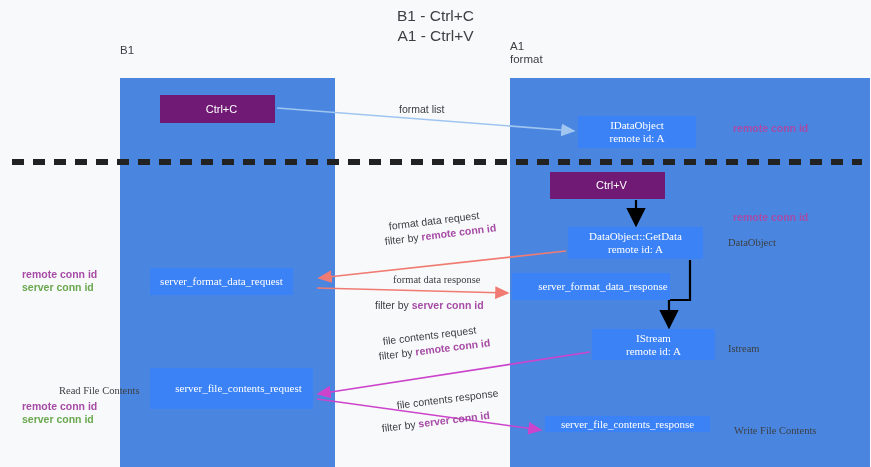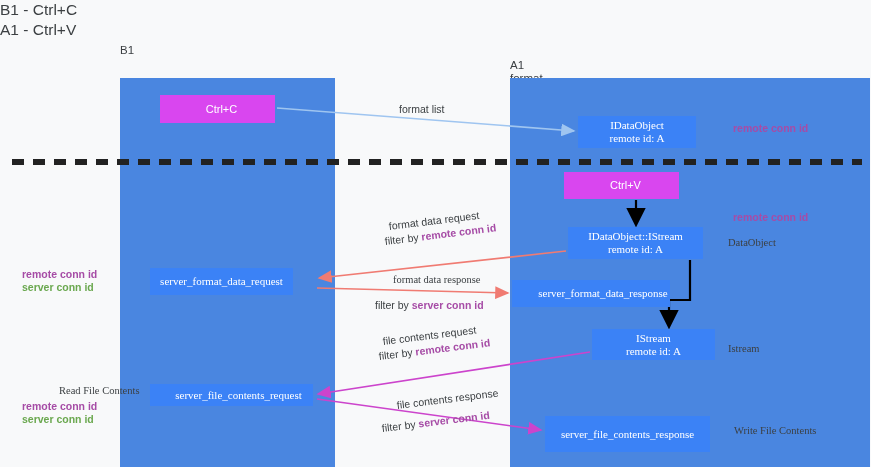--- a/index.html
+++ b/index.html
@@ -17,53 +17,53 @@
   .lane{position:absolute;background:#4a86e0;}
   #lane-b1{left:120px;top:78px;width:215px;height:389px;}
   #lane-a1{left:510px;top:78px;width:360px;height:389px;}
 
   
   .lane-header{
     position:absolute;text-align:left;
     color:#3c4043;font-size:11.5px;line-height:13px;
   }
   #hdr-b1{left:120px;top:44px;width:215px;}
-  #hdr-a1{left:510px;top:59px;width:250px;}
+  #hdr-a1{left:510px;top:40px;width:250px;}
   .lane-header .l1{display:block;}
   .lane-header .l2{display:block;}
 
   
   #title{
-    position:absolute;left:0;top:0;width:871px;
-    text-align:left;color:#3c4043;
+    position:absolute;left:0;top:6px;width:871px;
+    text-align:center;color:#3c4043;
     font-size:15.5px;line-height:20px;
   }
   #title span{display:block;}
 
   
   .node{
     position:absolute;box-sizing:border-box;
     display:flex;flex-direction:column;
     align-items:center;justify-content:center;
     color:#ffffff;font-size:11px;line-height:13px;
     text-align:center;
   }
-  .node.green{background:#d946ef;padding-left:8px;}
+  .node.green{background:#701a75;padding-left:8px;}
   .node.orange{background:#3b82f6;font-family:Liberation Serif, serif;}
   .node .ln{display:block;white-space:nowrap;}
 
   #n-ctrlc{left:160px;top:95px;width:115px;height:28px;}
   #n-idataobject{left:578px;top:116px;width:118px;height:32px;}
-  #n-ctrlv{left:564px;top:172px;width:115px;height:27px;}
+  #n-ctrlv{left:550px;top:172px;width:115px;height:27px;}
   #n-getdata{left:568px;top:227px;width:135px;height:32px;}
   #n-fmtreq{left:150px;top:268px;width:143px;height:27px;}
-  #n-fmtresp{left:512px;top:280px;width:158px;height:27px;padding-left:24px;}
+  #n-fmtresp{left:512px;top:273px;width:158px;height:27px;padding-left:24px;}
   #n-istream{left:592px;top:329px;width:123px;height:31px;}
-  #n-filereq{left:150px;top:384px;width:163px;height:22px;padding-left:14px;}
-  #n-fileresp{left:545px;top:416px;width:165px;height:36px;}
+  #n-filereq{left:150px;top:368px;width:163px;height:41px;padding-left:14px;}
+  #n-fileresp{left:545px;top:416px;width:165px;height:16px;}
 
   
   .side{
     position:absolute;font-size:10.5px;line-height:13px;
     font-weight:bold;white-space:nowrap;
   }
   .side .purple{color:#a64ca6;display:block;}
   .side .green{color:#6aa84f;display:block;}
 
   #side-remote-1{left:733px;top:122px;}
@@ -159,21 +159,21 @@
   <div class="node orange" id="n-idataobject">
     <span class="ln">IDataObject</span>
     <span class="ln">remote id: A</span>
   </div>
 
   <div class="node green" id="n-ctrlv">
     <span class="ln">Ctrl+V</span>
   </div>
 
   <div class="node orange" id="n-getdata">
-    <span class="ln">IDataObject::IStream</span>
+    <span class="ln">DataObject::GetData</span>
     <span class="ln">remote id: A</span>
   </div>
 
   <div class="node orange" id="n-fmtreq">
     <span class="ln">server_format_data_request</span>
   </div>
 
   <div class="node orange" id="n-fmtresp">
     <span class="ln">server_format_data_response</span>
   </div>

